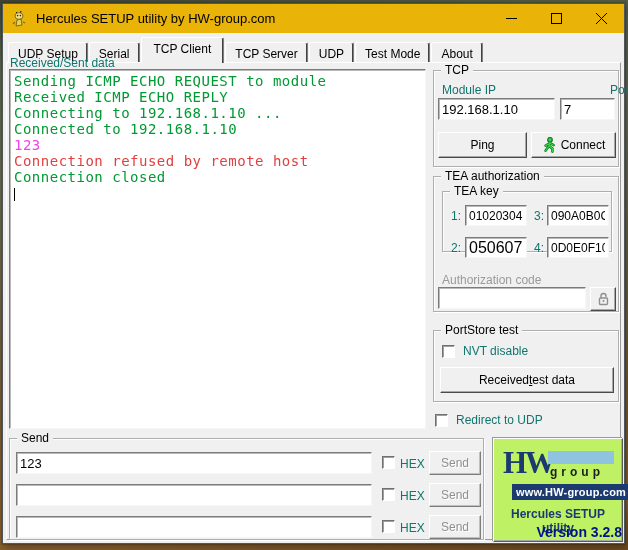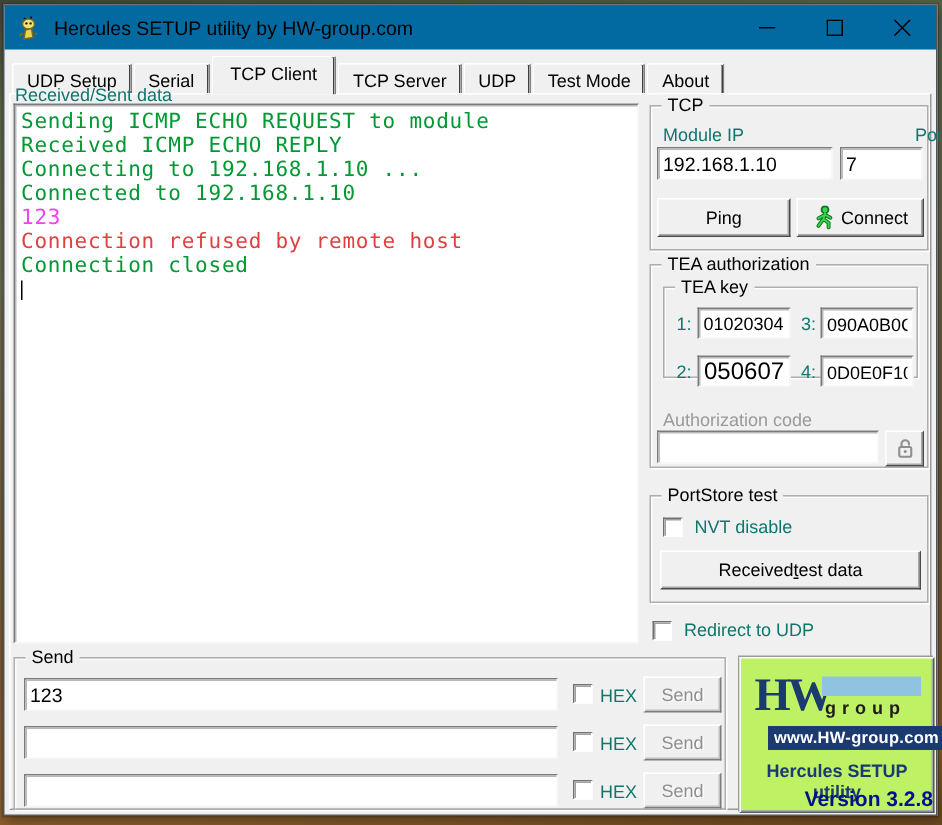--- a/index.html
+++ b/index.html
@@ -8,21 +8,21 @@
     font-family:"Liberation Sans", sans-serif;
     background:linear-gradient(175deg,#3f4436 0%,#5a6647 12%,#6b6a4e 30%,#6f5f3d 55%,#7d5a30 75%,#8a5f2c 92%,#6e4a20 100%);
     position:relative;
   }
   .window {
     position:absolute; left:2px; top:3px; width:623px; height:541px;
     background:#f0f0f0; border:1px solid #4f565c;
     box-shadow:0 0 0 1px rgba(0,0,0,.15), 2px 3px 8px rgba(0,0,0,.35);
   }
   
-  .titlebar { position:absolute; left:0; top:0; right:0; height:29px; background:#0369a1; display:flex; align-items:center; }
+  .titlebar { position:absolute; left:0; top:0; right:0; height:29px; background:#eab308; display:flex; align-items:center; }
   .app-icon { width:18px; height:18px; margin-left:8px; flex:0 0 auto; }
   .title-text { font-size:13px; color:#000; margin-left:7px; white-space:nowrap; }
   .win-controls { margin-left:auto; display:flex; height:100%; }
   .win-btn { width:45px; height:100%; display:flex; align-items:center; justify-content:center; }
   
   .tabstrip { position:absolute; left:5px; top:33px; height:26px; display:flex; align-items:flex-end; }
   .tab {
     position:relative; height:21px; padding:2px 9px 0 9px; font-size:12px; color:#000;
     background:#f0f0f0; border:1px solid #808080; border-bottom:none;
     border-top-color:#fff; border-left-color:#fff;

